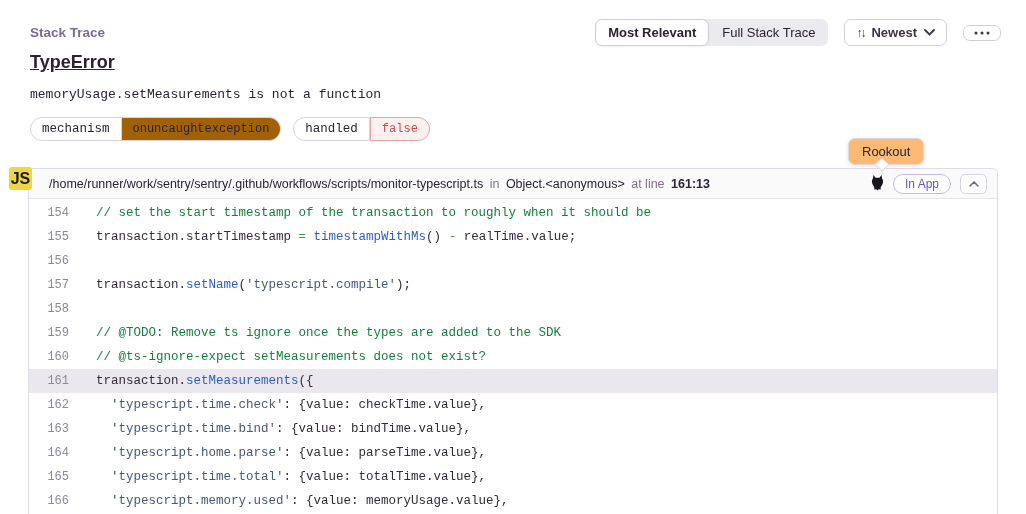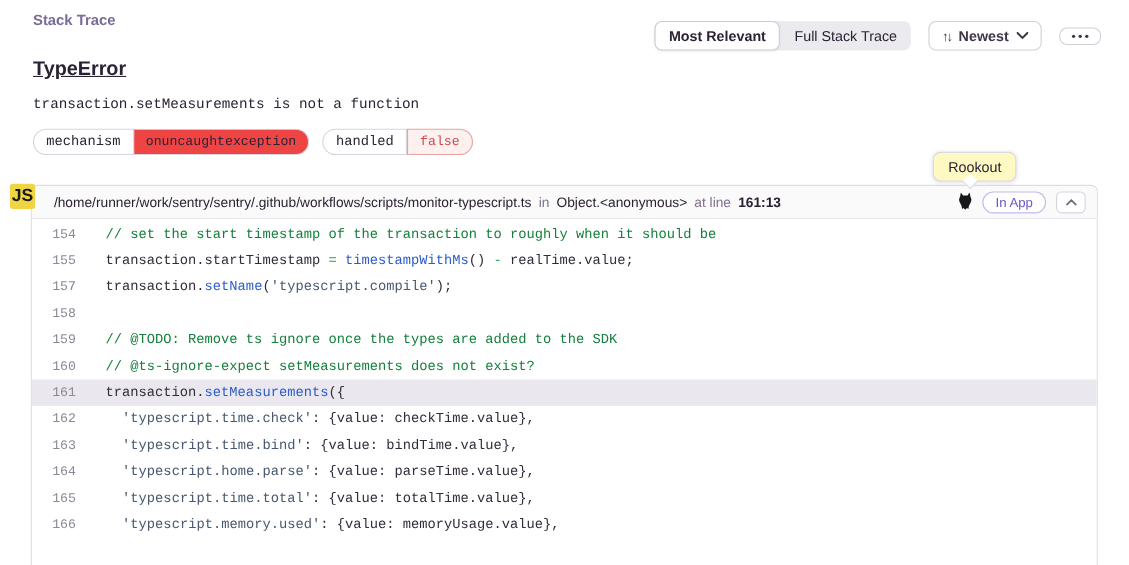--- a/index.html
+++ b/index.html
@@ -1,46 +1,46 @@
 <!DOCTYPE html>
 <html><head>
 <meta charset="utf-8">
 <style>
   * { margin:0; padding:0; box-sizing:border-box; }
   html,body { width:1026px; height:514px; overflow:hidden; background:#fff;
     font-family:"Liberation Sans", sans-serif; color:#2b2233; }
   .page { position:relative; width:1026px; height:514px; }
 
   
-  .section-title { position:absolute; left:30px; top:11px; font-size:13.5px; font-weight:bold; color:#7a6c96; }
+  .section-title { position:absolute; left:30px; top:25px; font-size:13.5px; font-weight:bold; color:#7a6c96; }
   .error-type { position:absolute; left:30px; top:52px; font-size:18px; font-weight:bold; color:#2b2233;text-decoration:underline; }
   .error-msg { position:absolute; left:30px; top:87px; font-family:"Liberation Mono", monospace; font-size:13px; color:#2b2233; }
 
   
   .controls { position:absolute; top:19px; right:25px; display:flex; align-items:center; gap:16px; }
   .seg-group { display:flex; background:#ebeaef; border-radius:7px; }
   .seg { font-family:inherit; font-size:13px; padding:5px 12px; border:1px solid transparent; background:transparent;
          border-radius:7px; color:#2b2233; cursor:pointer; white-space:nowrap; }
   .seg.active { background:#fff; border-color:#cfccd8; font-weight:bold; box-shadow:0 1px 2px rgba(43,34,51,.06); }
   .btn { display:flex; align-items:center; gap:7px; background:#fff; border:1px solid #d2ced8; border-radius:7px;
          padding:5px 11px; font-family:inherit; font-size:13px; font-weight:bold; color:#3d3446; cursor:pointer; }
   .sort-arrows { font-size:12px; letter-spacing:-2px; font-weight:bold; }
   .chev { display:inline-block; }
   .more { padding:5px 10px; letter-spacing:2px; font-size:13px; }
 
   
   .tags { position:absolute; left:30px; top:117px; display:flex; gap:12px; }
   .tag { display:flex; font-size:12.5px; }
   .tag .tk { background:#fff; border:1px solid #d8d4dd; border-radius:13px 0 0 13px; padding:4px 11px; color:#2b2233;font-family:Liberation Mono, monospace; }
-  .tag .tv { background:#ef4444; border:1px solid #d8d4dd; border-left:0; border-radius:0 13px 13px 0;
+  .tag .tv { background:#a16207; border:1px solid #d8d4dd; border-left:0; border-radius:0 13px 13px 0;
              padding:4px 11px; font-family:"Liberation Mono", monospace; font-size:12px; color:#2b2233; }
   .tag.error .tv { background:#fdf1f0; border:1px solid #e7a2a4; color:#d0474c; }
 
   
-  .tooltip { position:absolute; left:848px; top:138px; background:#fef9c3; border:1px solid #dcd8e1; border-radius:7px;
+  .tooltip { position:absolute; left:848px; top:138px; background:#fdba74; border:1px solid #dcd8e1; border-radius:7px;
              padding:5px 13px; font-size:13px; color:#2b2233; box-shadow:0 1px 4px rgba(43,34,51,.12); z-index:5; }
   .tooltip .arrow { position:absolute; left:28px; bottom:-6px; width:10px; height:10px; background:#fff;
              border-right:1px solid #dcd8e1; border-bottom:1px solid #dcd8e1; transform:rotate(45deg); }
 
   
   .frame { position:absolute; left:28px; top:168px; width:970px; height:352px; border:1px solid #e0dce6;
            border-radius:6px 6px 0 0; background:#fff; }
   .js-badge { position:absolute; left:-20px; top:-2px; width:23px; height:23px; background:#f0d543; color:#181818;
               border-radius:3px; font-size:16px; font-weight:bold; display:flex; align-items:center; justify-content:center; z-index:2; }
   .frame-header { height:30px; background:#fafafa; border-bottom:1px solid #e6e3ea; border-radius:6px 6px 0 0;
@@ -85,21 +85,21 @@
     <button class="btn more">
       <svg width="16" height="4" viewBox="0 0 16 4">
           <circle cx="2" cy="2" r="1.5" fill="#3d3446"></circle>
           <circle cx="8" cy="2" r="1.5" fill="#3d3446"></circle>
           <circle cx="14" cy="2" r="1.5" fill="#3d3446"></circle>
         </svg>
     </button>
   </div>
 
   <h1 class="error-type">TypeError</h1>
-  <div class="error-msg">transaction.setMeasurements is not a function</div>
+  <div class="error-msg">memoryUsage.setMeasurements is not a function</div>
 
   <div class="tags" id="tags">
       <span class="tag">
         <span class="tk">mechanism</span>
         <span class="tv">onuncaughtexception</span>
       </span>
       <span class="tag error">
         <span class="tk">handled</span>
         <span class="tv">false</span>
       </span>
@@ -132,20 +132,21 @@
           <svg width="10" height="6" viewBox="0 0 10 6">
               <path d="M1 5l4-4 4 4" fill="none" stroke="#6f6879" stroke-width="1.6" stroke-linecap="round"></path>
             </svg>
         </button>
       </div>
     </div>
 
     <div class="code" id="code">
         <div class="row"><span class="num">154</span><span class="src"><span class="c-comment">// set the start timestamp of the transaction to roughly when it should be</span></span></div>
         <div class="row"><span class="num">155</span><span class="src"><span class="c-base">transaction.startTimestamp </span><span class="c-operator">=</span><span class="c-base"> </span><span class="c-function">timestampWithMs</span><span class="c-base">() </span><span class="c-operator">-</span><span class="c-base"> realTime.value;</span></span></div>
+        <div class="row"><span class="num">156</span><span class="src"></span></div>
         <div class="row"><span class="num">157</span><span class="src"><span class="c-base">transaction.</span><span class="c-function">setName</span><span class="c-base">(</span><span class="c-string">'typescript.compile'</span><span class="c-base">);</span></span></div>
         <div class="row"><span class="num">158</span><span class="src"></span></div>
         <div class="row"><span class="num">159</span><span class="src"><span class="c-comment">// @TODO: Remove ts ignore once the types are added to the SDK</span></span></div>
         <div class="row"><span class="num">160</span><span class="src"><span class="c-comment">// @ts-ignore-expect setMeasurements does not exist?</span></span></div>
         <div class="row active"><span class="num">161</span><span class="src"><span class="c-base">transaction.</span><span class="c-function">setMeasurements</span><span class="c-base">({</span></span></div>
         <div class="row"><span class="num">162</span><span class="src"><span class="c-base">  </span><span class="c-string">'typescript.time.check'</span><span class="c-base">: {value: checkTime.value},</span></span></div>
         <div class="row"><span class="num">163</span><span class="src"><span class="c-base">  </span><span class="c-string">'typescript.time.bind'</span><span class="c-base">: {value: bindTime.value},</span></span></div>
         <div class="row"><span class="num">164</span><span class="src"><span class="c-base">  </span><span class="c-string">'typescript.home.parse'</span><span class="c-base">: {value: parseTime.value},</span></span></div>
         <div class="row"><span class="num">165</span><span class="src"><span class="c-base">  </span><span class="c-string">'typescript.time.total'</span><span class="c-base">: {value: totalTime.value},</span></span></div>
         <div class="row"><span class="num">166</span><span class="src"><span class="c-base">  </span><span class="c-string">'typescript.memory.used'</span><span class="c-base">: {value: memoryUsage.value},</span></span></div>

